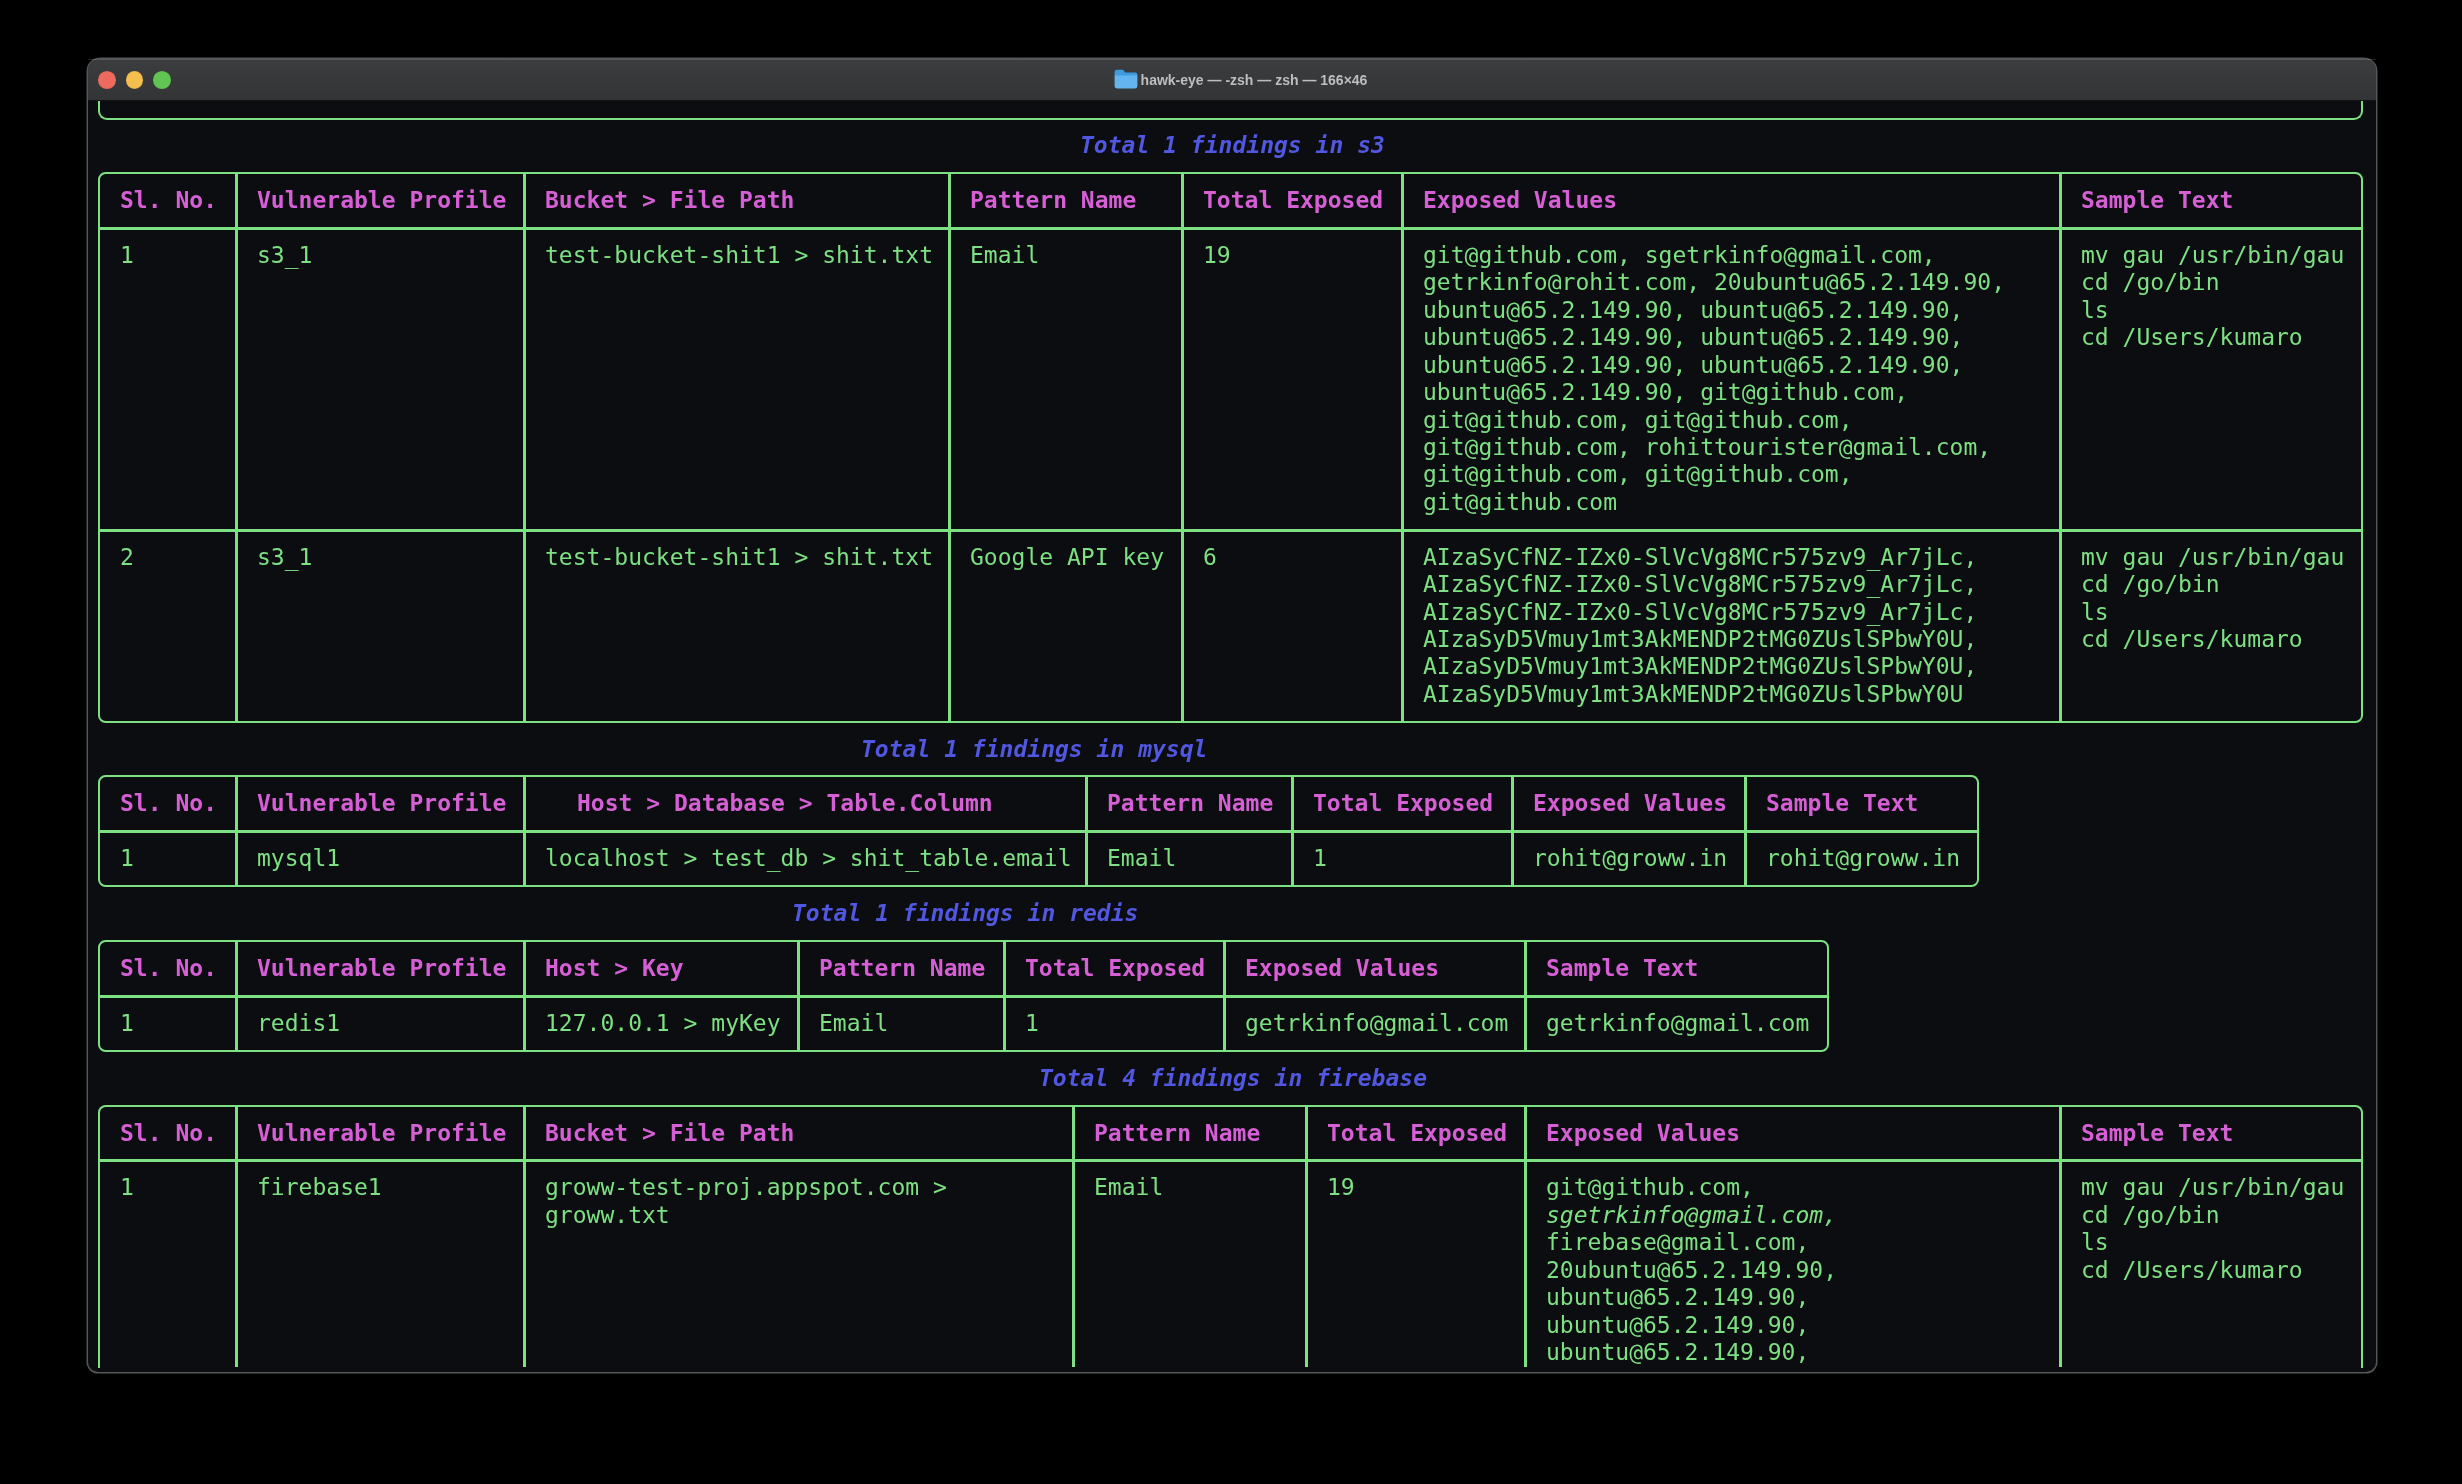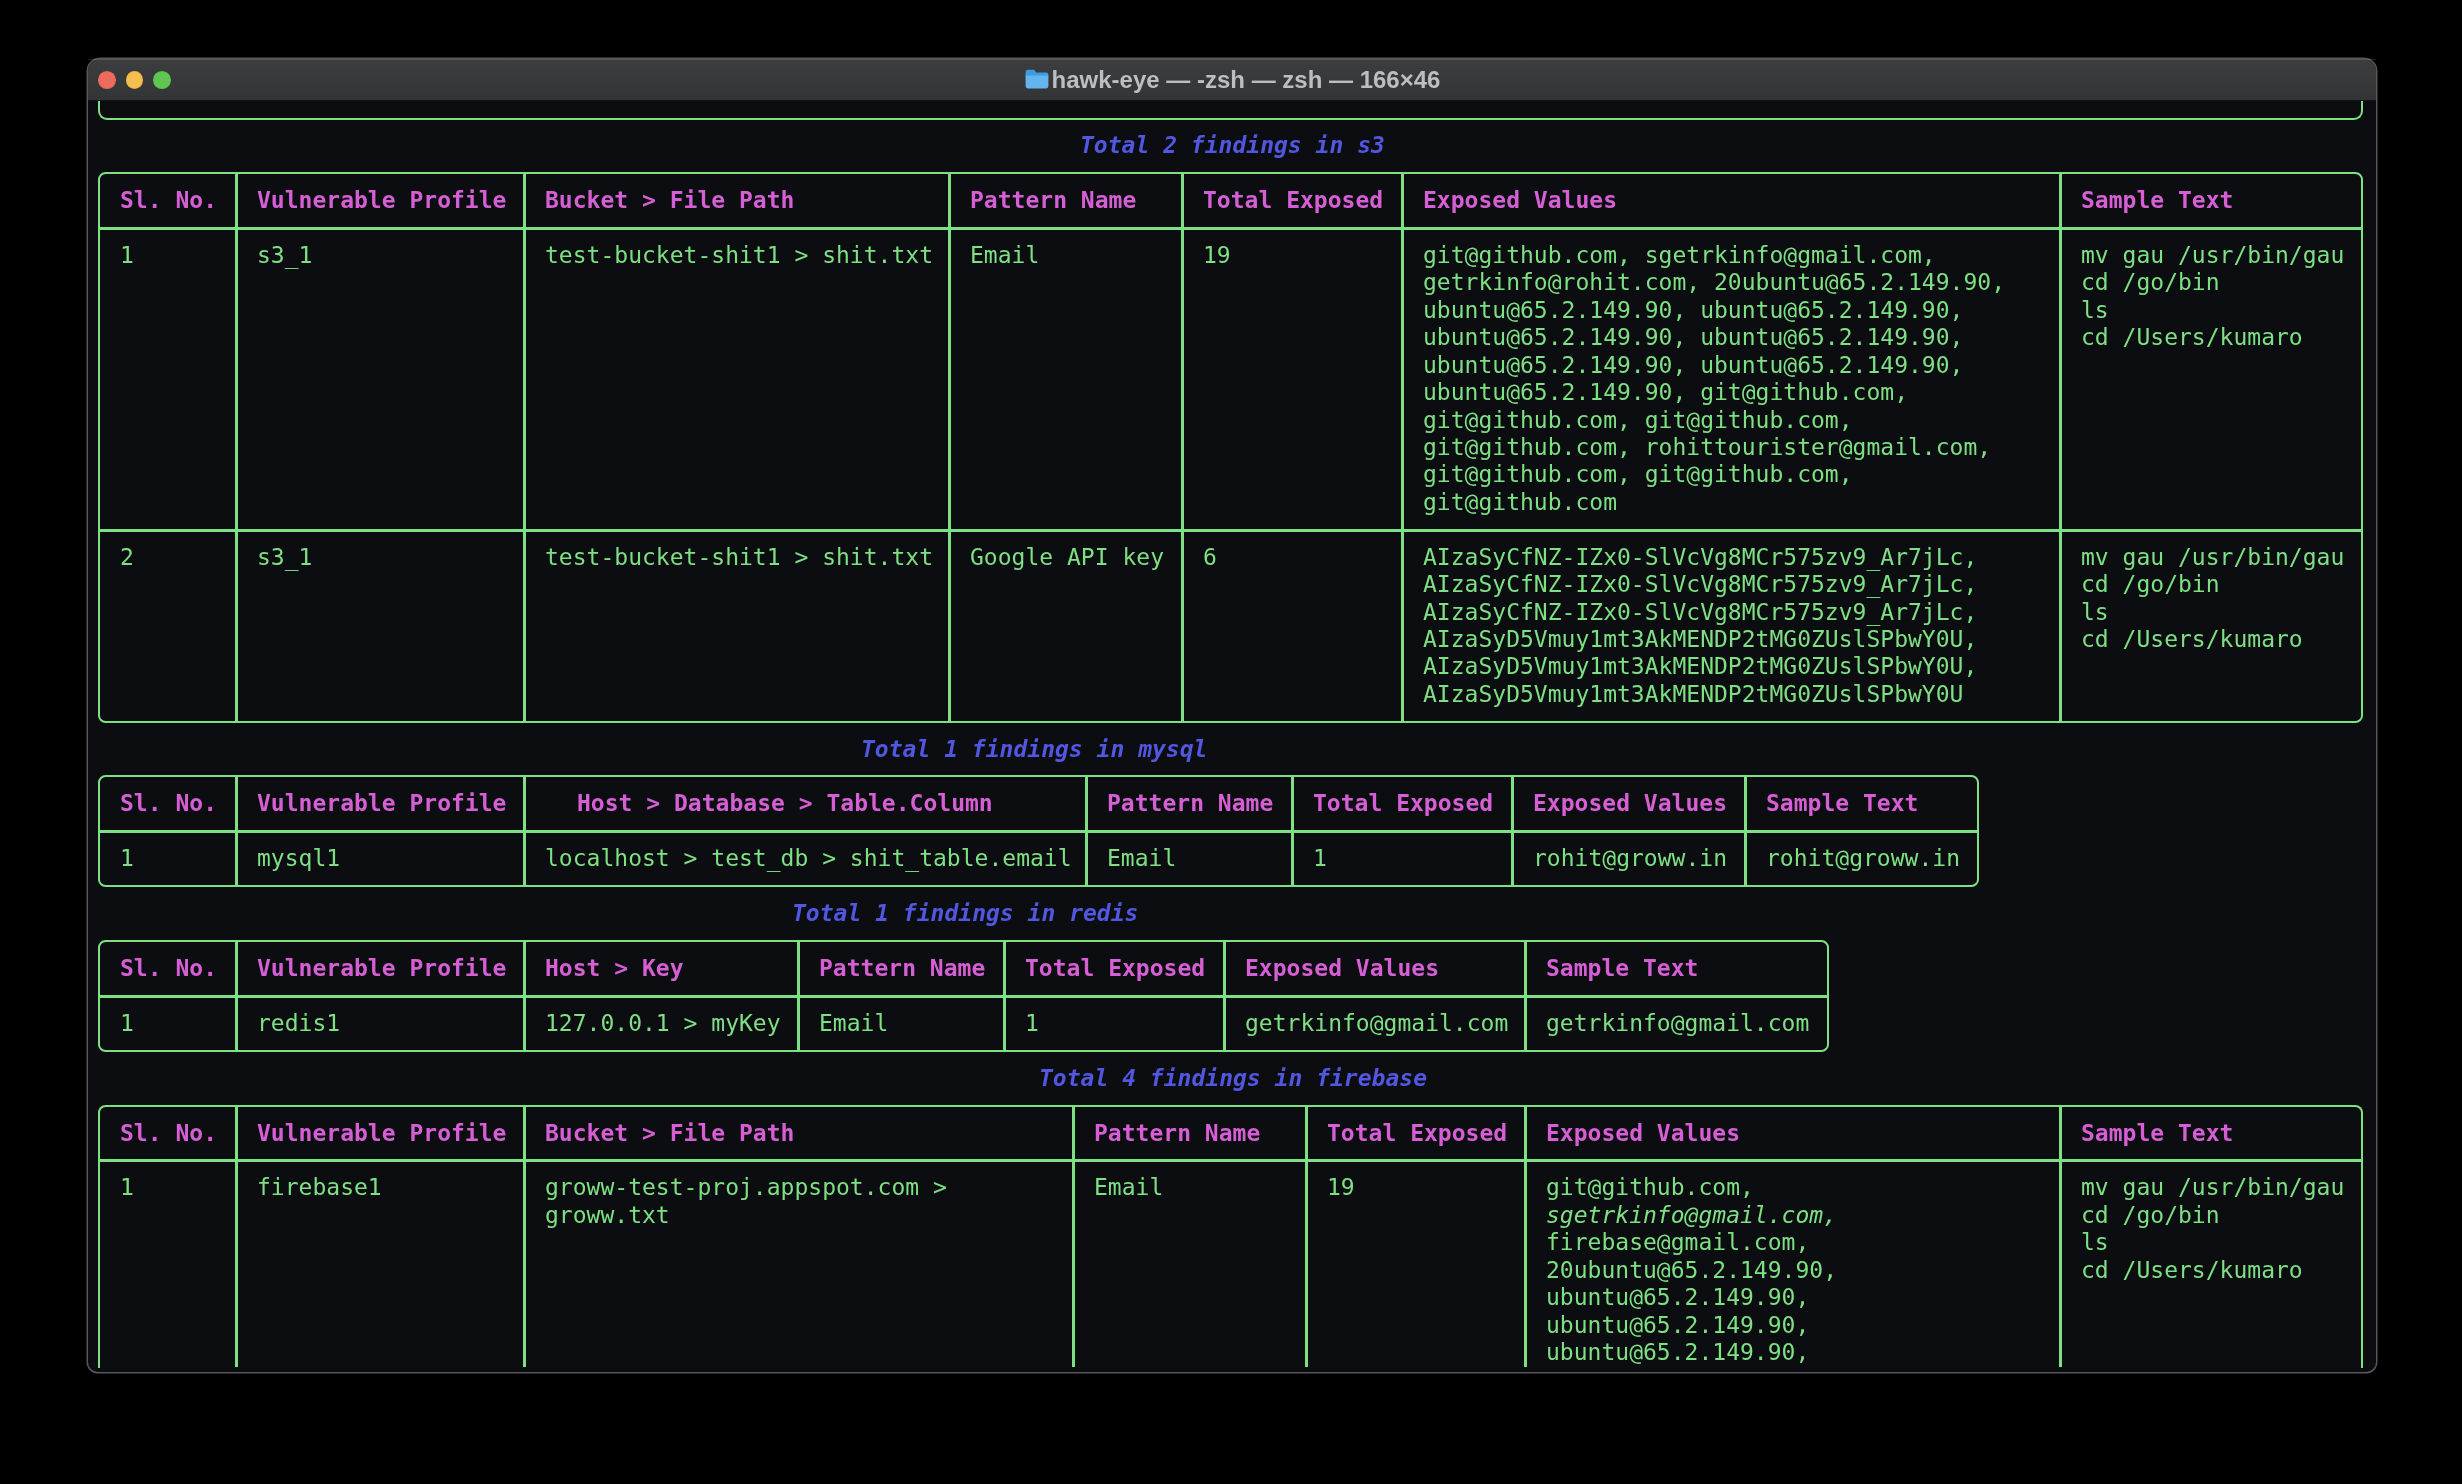--- a/index.html
+++ b/index.html
@@ -8,23 +8,23 @@
   .titlebar{position:absolute;left:0;top:0;width:100%;height:42px;
     background:linear-gradient(#3c3d3f,#333436);border-radius:12.2px 12.2px 0 0;
     border-bottom:0.8px solid #141416;box-sizing:border-box;}
   .titlebar:before{content:"";position:absolute;left:0;top:0;width:100%;height:0.8px;
     background:rgba(255,255,255,.14);border-radius:12.2px 12.2px 0 0;}
   .traffic{position:absolute;left:10px;top:0;height:42px;display:flex;align-items:center;gap:10px;}
   .tl{width:17.5px;height:17.5px;border-radius:50%;display:inline-block;}
   .tl.red{background:#ec6a5e;box-shadow:inset 0 0 0.8px rgba(0,0,0,.3);}
   .tl.yellow{background:#f5bf4f;box-shadow:inset 0 0 0.8px rgba(0,0,0,.3);}
   .tl.green{background:#61c554;box-shadow:inset 0 0 0.8px rgba(0,0,0,.3);}
-  .titlewrap{position:absolute;left:0;top:0;width:100%;height:42px;display:flex;
+  .titlewrap{position:absolute;left:8px;top:0;width:100%;height:42px;display:flex;
     align-items:center;justify-content:center;gap:2px;
-    font-family:"Liberation Sans",sans-serif;font-weight:700;font-size:24px;color:#bcbec0;}
+    font-family:"Liberation Sans",sans-serif;font-weight:700;font-size:14px;color:#bcbec0;}
   .titlewrap svg{display:block;}
   .content{position:absolute;left:0;top:42px;width:100%;height:1272px;overflow:hidden;
     border-radius:0 0 10px 10px;
     font-family:"DejaVu Sans Mono","Liberation Mono",monospace;font-size:23px;line-height:27.4px;letter-spacing:0.01px;}
   .tline{position:absolute;white-space:pre;height:27.4px;}
   .green{color:#7de083;}
   .head{color:#d65fd6;font-weight:700;}
   .stitle{color:#5157e0;font-weight:700;font-style:italic;}
   .obox{position:absolute;border:2.7px solid #7de083;box-sizing:border-box;background:transparent;}
   .vline{position:absolute;width:2.7px;background:#7de083;}
@@ -47,21 +47,21 @@
         <path d="M2 4 a3 3 0 0 1 3-3 h8 l3 3.5 h13 a3 3 0 0 1 3 3 v2 h-30z" fill="#3f9be0"></path>
         <path d="M2 8.5 h30 v14 a3 3 0 0 1 -3 3 h-24 a3 3 0 0 1 -3 -3 z" fill="#64b5ef"></path>
       </svg>
       <span>hawk-eye — -zsh — zsh — 166×46</span>
     </div>
   </div>
   <div class="content">
     <div class="prevbottom" style="left:10px;top:-6.1px;width:2265px;height:25px;"></div>
     <div id="mount">
         <div class="" style="position: absolute; left: 0px; top: 0px;">
-          <div class="tline stitle" style="left: 992px; top: 31px;">Total 2 findings in s3</div>
+          <div class="tline stitle" style="left: 992px; top: 31px;">Total 1 findings in s3</div>
           <div class="obox" style="left: 10px; top: 71px; width: 2265px; height: 551px; border-radius: 7.6px;"></div>
           <div class="vline" style="left: 147px; top: 72px; height: 549px;"></div>
           <div class="vline" style="left: 435px; top: 72px; height: 549px;"></div>
           <div class="vline" style="left: 860px; top: 72px; height: 549px;"></div>
           <div class="vline" style="left: 1093px; top: 72px; height: 549px;"></div>
           <div class="vline" style="left: 1313px; top: 72px; height: 549px;"></div>
           <div class="vline" style="left: 1971px; top: 72px; height: 549px;"></div>
           <div class="hline" style="left: 10px; top: 126px; width: 2265px;"></div>
           <div class="hline" style="left: 10px; top: 428px; width: 2265px;"></div>
           <div class="tline head" style="left: 32px; top: 86px;">Sl. No.</div>

